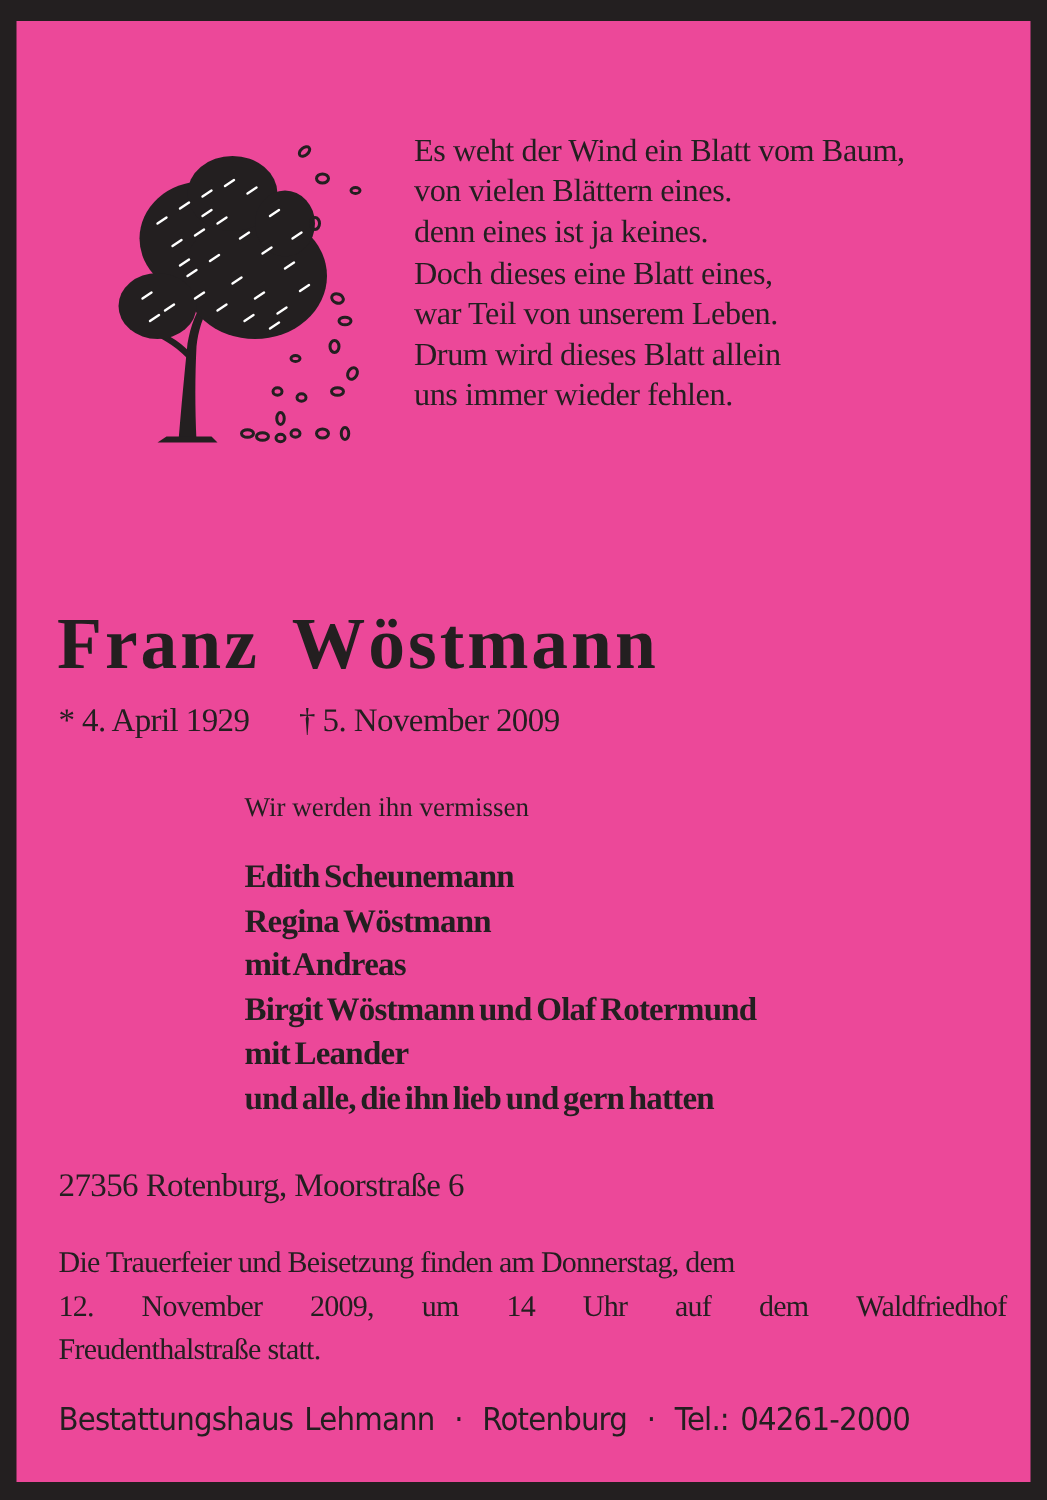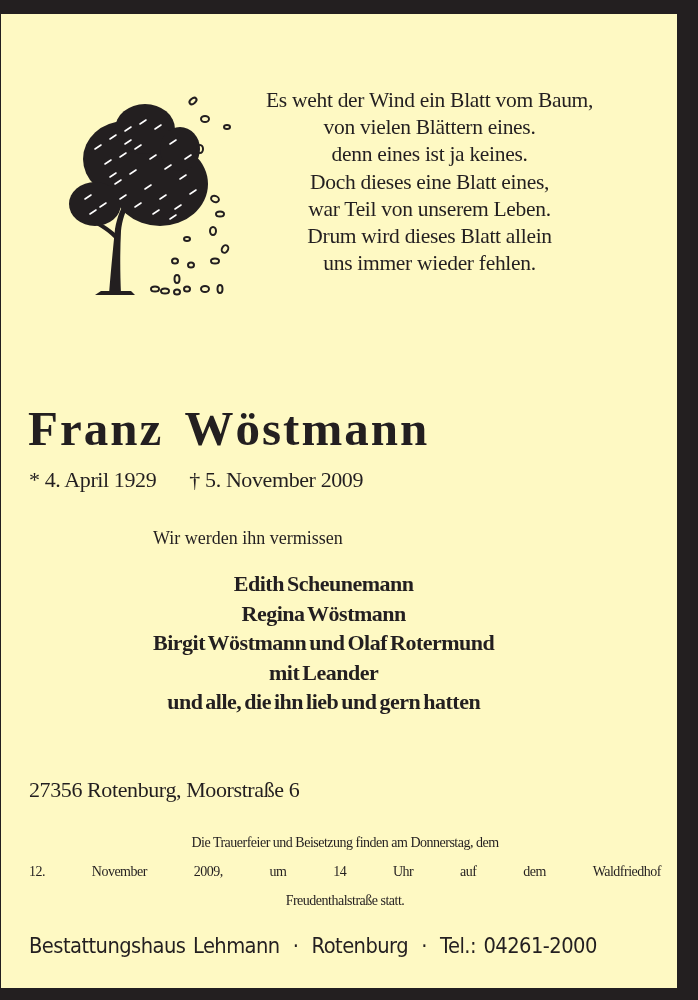--- a/index.html
+++ b/index.html
@@ -6,24 +6,23 @@
     body {
       width: 698px; height: 1000px;
       background: #231f20;
       position: relative;
       overflow: hidden;
       font-family: "Liberation Serif", "DejaVu Serif", serif;
       color: #231f20;
     }
     .card {
       position: absolute;
-      left: 1px; top: 14px;
+      left: 11px; top: 14px;
       width: 676px; height: 974px;
-      background: #fef9c3;
-      text-align: center;
+      background: #ec4899;
     }
     .tree {
       position: absolute;
       left: 64px; top: 75px;
       width: 170px; height: 210px;
     }
     .poem {
       position: absolute;
       left: 265px; top: 73px;
       font-size: 21.5px;
@@ -82,21 +81,21 @@
       left: 28px; top: 762px;
       font-size: 22px;
       line-height: 28px;
       white-space: nowrap;
       letter-spacing: -0.4px;
     }
     .service {
       position: absolute;
       left: 28px; top: 814px;
       width: 632px;
-      font-size: 14px;
+      font-size: 20px;
       line-height: 29px;
       letter-spacing: -0.5px;
     }
     .service div { white-space: nowrap; }
     .service .justify { display: flex; justify-content: space-between; }
     .undertaker {
       position: absolute;
       left: 28px; top: 918px;
       font-family: "DejaVu Sans", "Liberation Sans", sans-serif;
       font-size: 21px;
@@ -200,20 +199,21 @@
     <span>4. April 1929</span>
     <span class="death">†</span>
     <span>5. November 2009</span>
   </div>
 
   <div class="miss">Wir werden ihn vermissen</div>
 
   <div class="family">
     <div>Edith Scheunemann</div>
     <div>Regina Wöstmann</div>
+    <div>mit Andreas</div>
     <div>Birgit Wöstmann und Olaf Rotermund</div>
     <div>mit Leander</div>
     <div>und alle, die ihn lieb und gern hatten</div>
   </div>
 
   <div class="address">27356 Rotenburg, Moorstraße 6</div>
 
   <div class="service">
     <div>Die Trauerfeier und Beisetzung finden am Donnerstag, dem</div>
     <div class="justify">

